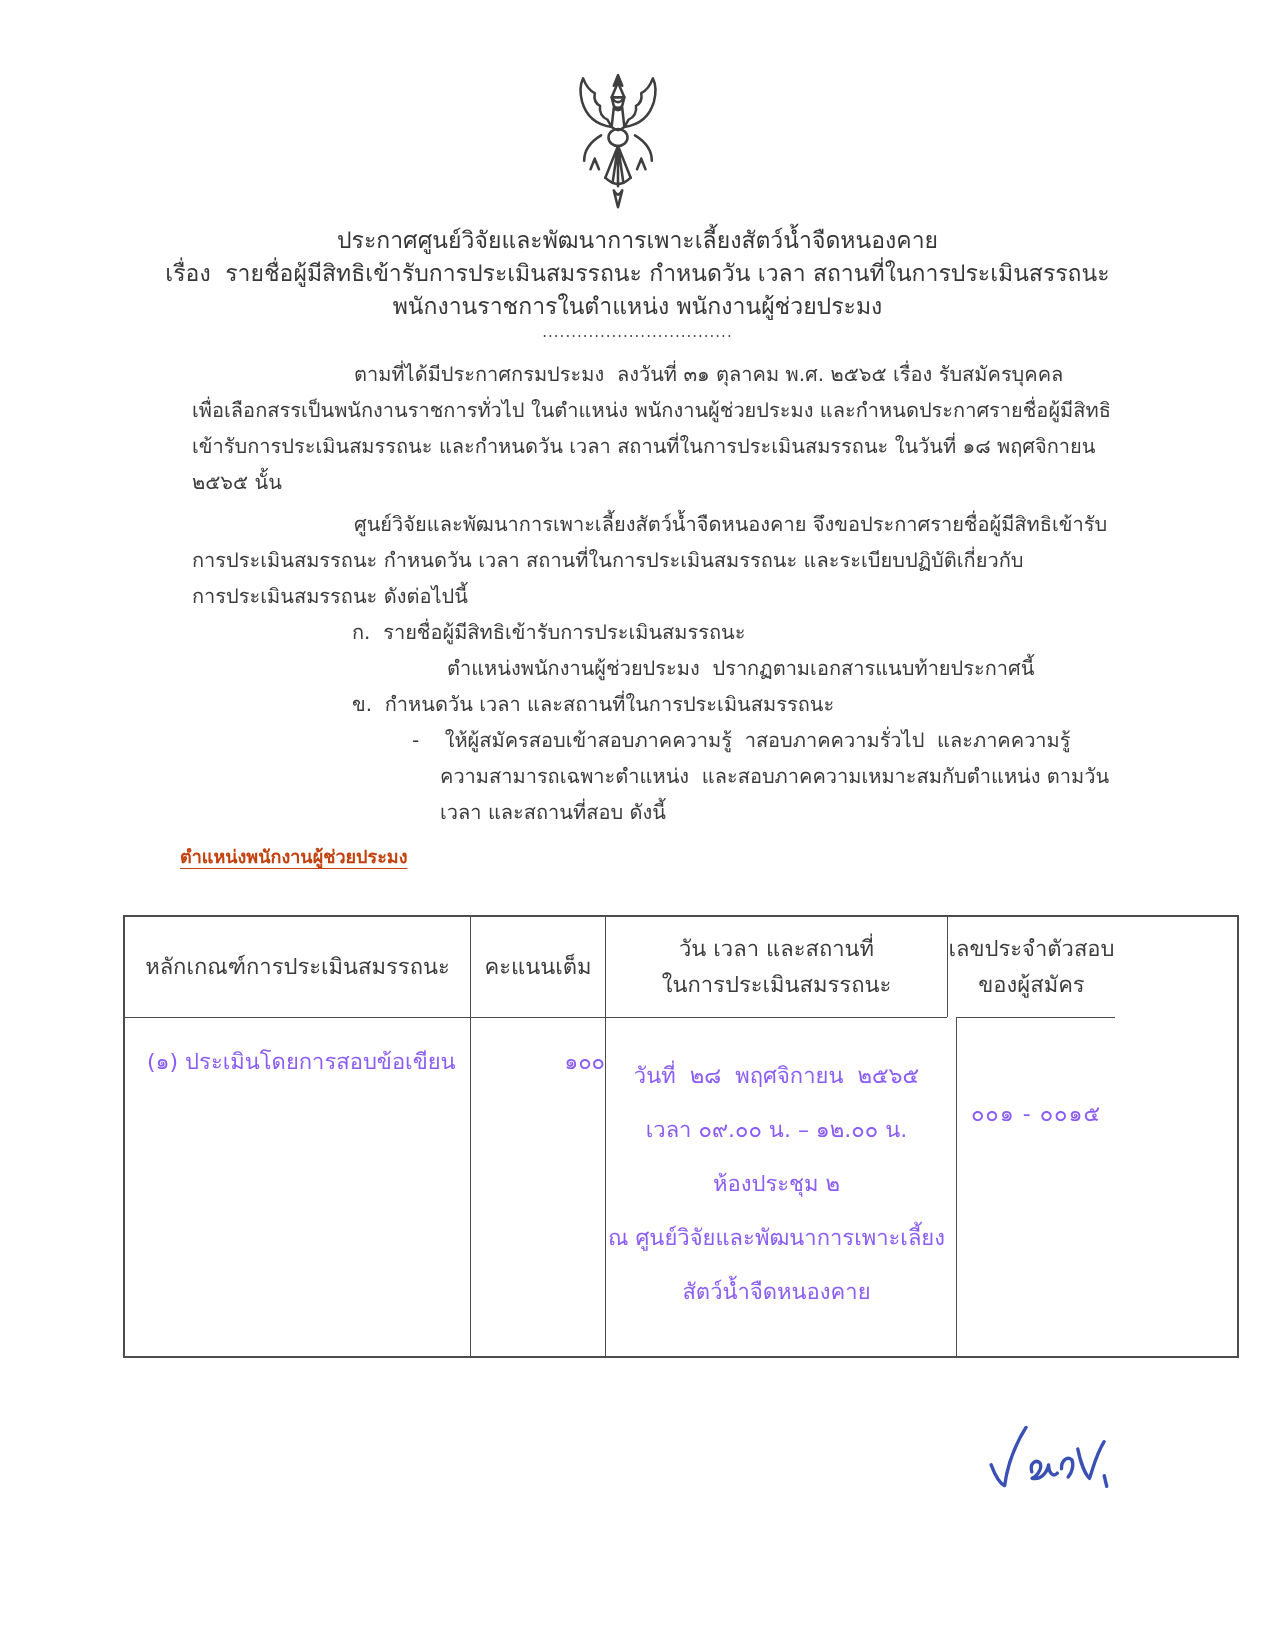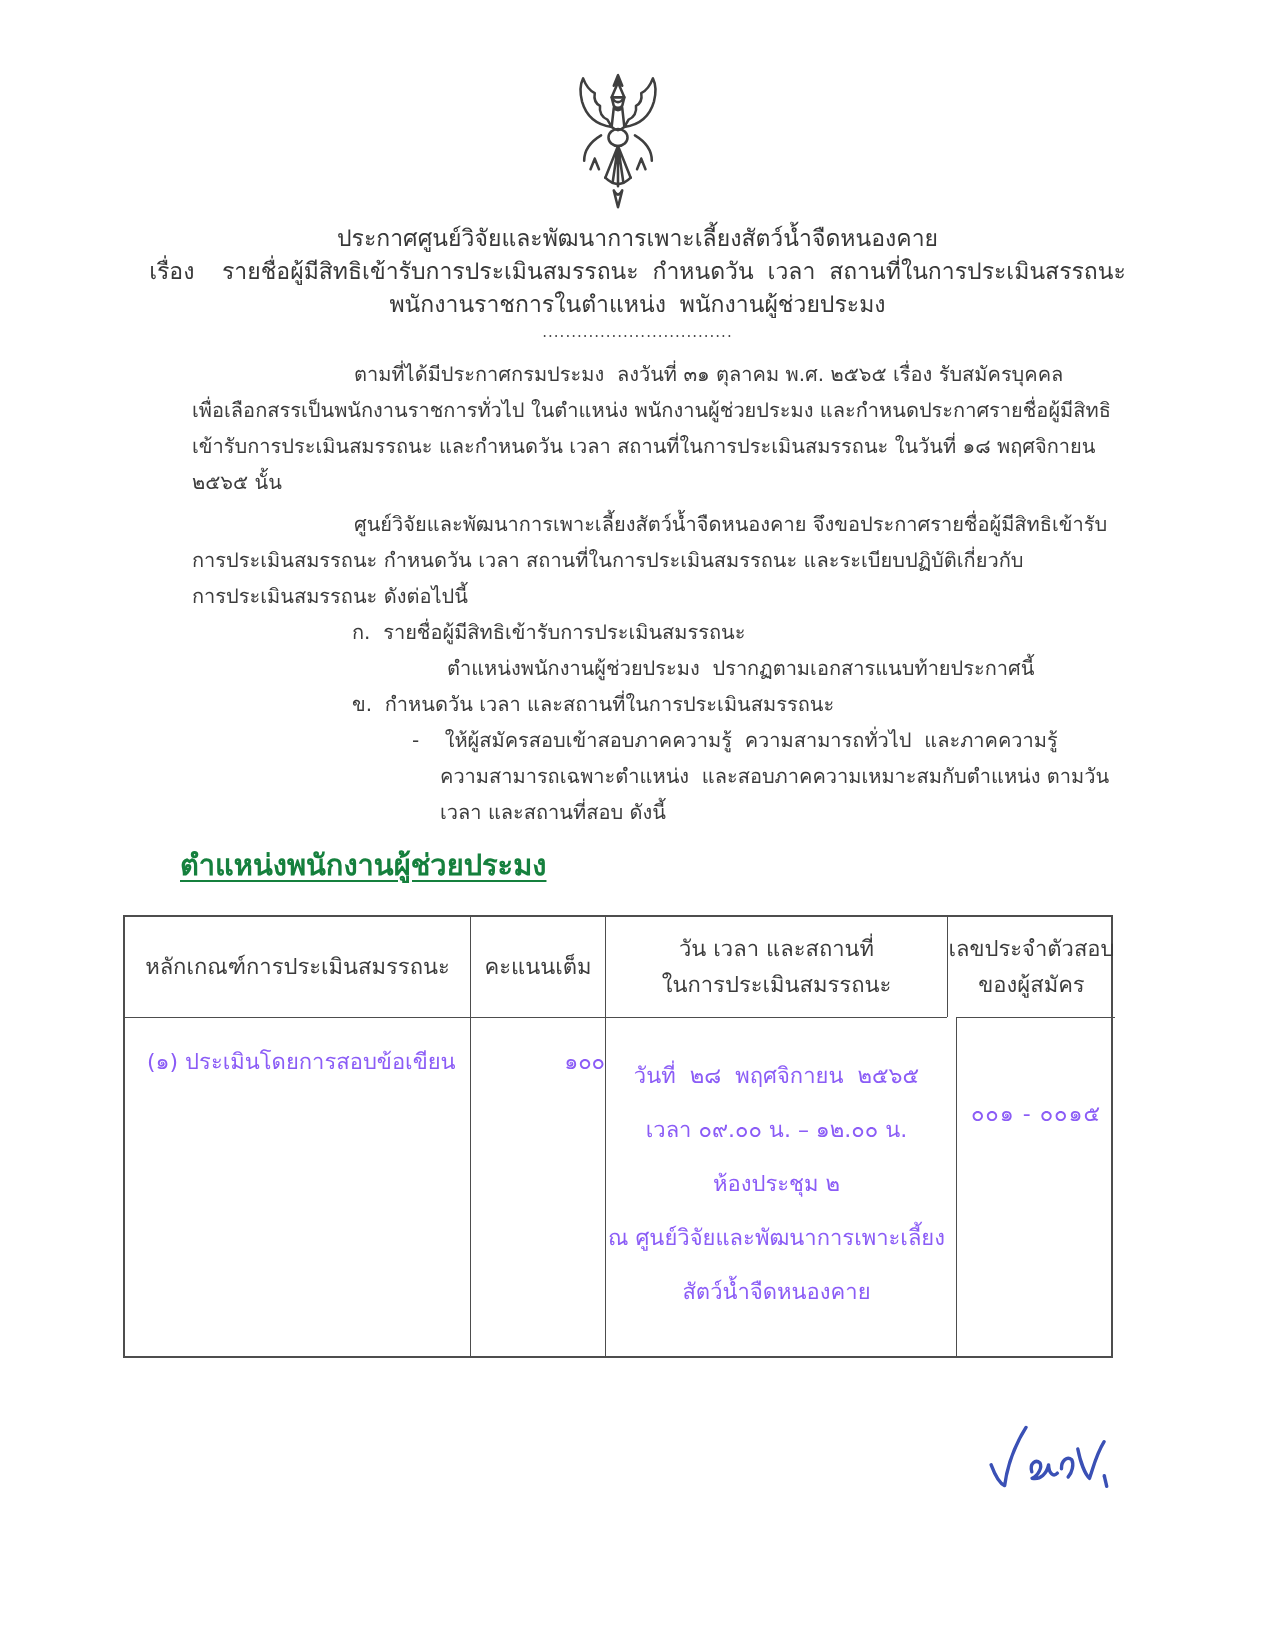--- a/index.html
+++ b/index.html
@@ -12,43 +12,43 @@
     overflow:hidden;
   }
   .page{position:absolute;inset:0;}
   
   .emblem{position:absolute;left:552px;top:72px;width:132px;height:148px;}
   
   .title-block{
     position:absolute;top:224px;left:0;width:1275px;
     text-align:center;font-size:23px;line-height:33px;color:#383838;
   }
-  .title-line{white-space:pre;font-family:Liberation Mono, monospace;}
+  .title-line{white-space:pre;}
   .dots{
     position:absolute;top:323px;left:0;width:1275px;text-align:center;
     font-size:15px;letter-spacing:1px;color:#4a4a4a;
   }
   
   .doc-body{position:absolute;top:356px;left:192px;width:860px;font-size:20px;}
   .bline{height:36px;line-height:36px;white-space:pre;}
   .psp{height:6px;}
   .ind-tab{padding-left:162px;}
   .ind-ka{padding-left:160px;}
   .ind-sub{padding-left:255px;}
   .ind-dash{padding-left:220px;}
   .ind-cont{padding-left:248px;}
   
   .section-heading{
     position:absolute;top:842px;left:180px;
-    font-size:29px;font-weight:bold;text-decoration:underline;
-    text-underline-offset:5px;color:#15803d;white-space:pre;
+    font-size:18px;font-weight:bold;text-decoration:underline;
+    text-underline-offset:5px;color:#c2410c;white-space:pre;
   }
   
   .exam-table{
-    position:absolute;left:123px;top:915px;width:990px;height:443px;
+    position:absolute;left:123px;top:915px;width:1116px;height:443px;
     border:2px solid #4d4d4d;
     display:grid;
     grid-template-columns:345px 135px 342px 168px;
     grid-template-rows:100px 1fr;
     box-sizing:border-box;
     font-size:22px;
   }
   .cell{box-sizing:border-box;}
   .cell.bl{border-left:1.5px solid #4d4d4d;}
   .cell.bt{border-top:1.5px solid #4d4d4d;}
@@ -101,21 +101,21 @@
     <div class="bline">เพื่อเลือกสรรเป็นพนักงานราชการทั่วไป ในตำแหน่ง พนักงานผู้ช่วยประมง และกำหนดประกาศรายชื่อผู้มีสิทธิ</div>
     <div class="bline">เข้ารับการประเมินสมรรถนะ และกำหนดวัน เวลา สถานที่ในการประเมินสมรรถนะ ในวันที่ ๑๘ พฤศจิกายน</div>
     <div class="bline">๒๕๖๕ นั้น</div>
     <div class="psp"></div>
     <div class="bline ind-tab">ศูนย์วิจัยและพัฒนาการเพาะเลี้ยงสัตว์น้ำจืดหนองคาย จึงขอประกาศรายชื่อผู้มีสิทธิเข้ารับ</div>
     <div class="bline">การประเมินสมรรถนะ กำหนดวัน เวลา สถานที่ในการประเมินสมรรถนะ และระเบียบปฏิบัติเกี่ยวกับ</div>
     <div class="bline">การประเมินสมรรถนะ ดังต่อไปนี้</div>
     <div class="bline ind-ka">ก.  รายชื่อผู้มีสิทธิเข้ารับการประเมินสมรรถนะ</div>
     <div class="bline ind-sub">ตำแหน่งพนักงานผู้ช่วยประมง  ปรากฏตามเอกสารแนบท้ายประกาศนี้</div>
     <div class="bline ind-ka">ข.  กำหนดวัน เวลา และสถานที่ในการประเมินสมรรถนะ</div>
-    <div class="bline ind-dash">-    ให้ผู้สมัครสอบเข้าสอบภาคความรู้  ความสามารถทั่วไป  และภาคความรู้</div>
+    <div class="bline ind-dash">-    ให้ผู้สมัครสอบเข้าสอบภาคความรู้  าสอบภาคความรั่วไป  และภาคความรู้</div>
     <div class="bline ind-cont">ความสามารถเฉพาะตำแหน่ง  และสอบภาคความเหมาะสมกับตำแหน่ง ตามวัน</div>
     <div class="bline ind-cont">เวลา และสถานที่สอบ ดังนี้</div>
   </div>
 
   <div class="section-heading">ตำแหน่งพนักงานผู้ช่วยประมง</div>
 
   <div class="exam-table">
 
     <div class="cell th">
       <div>หลักเกณฑ์การประเมินสมรรถนะ</div>

